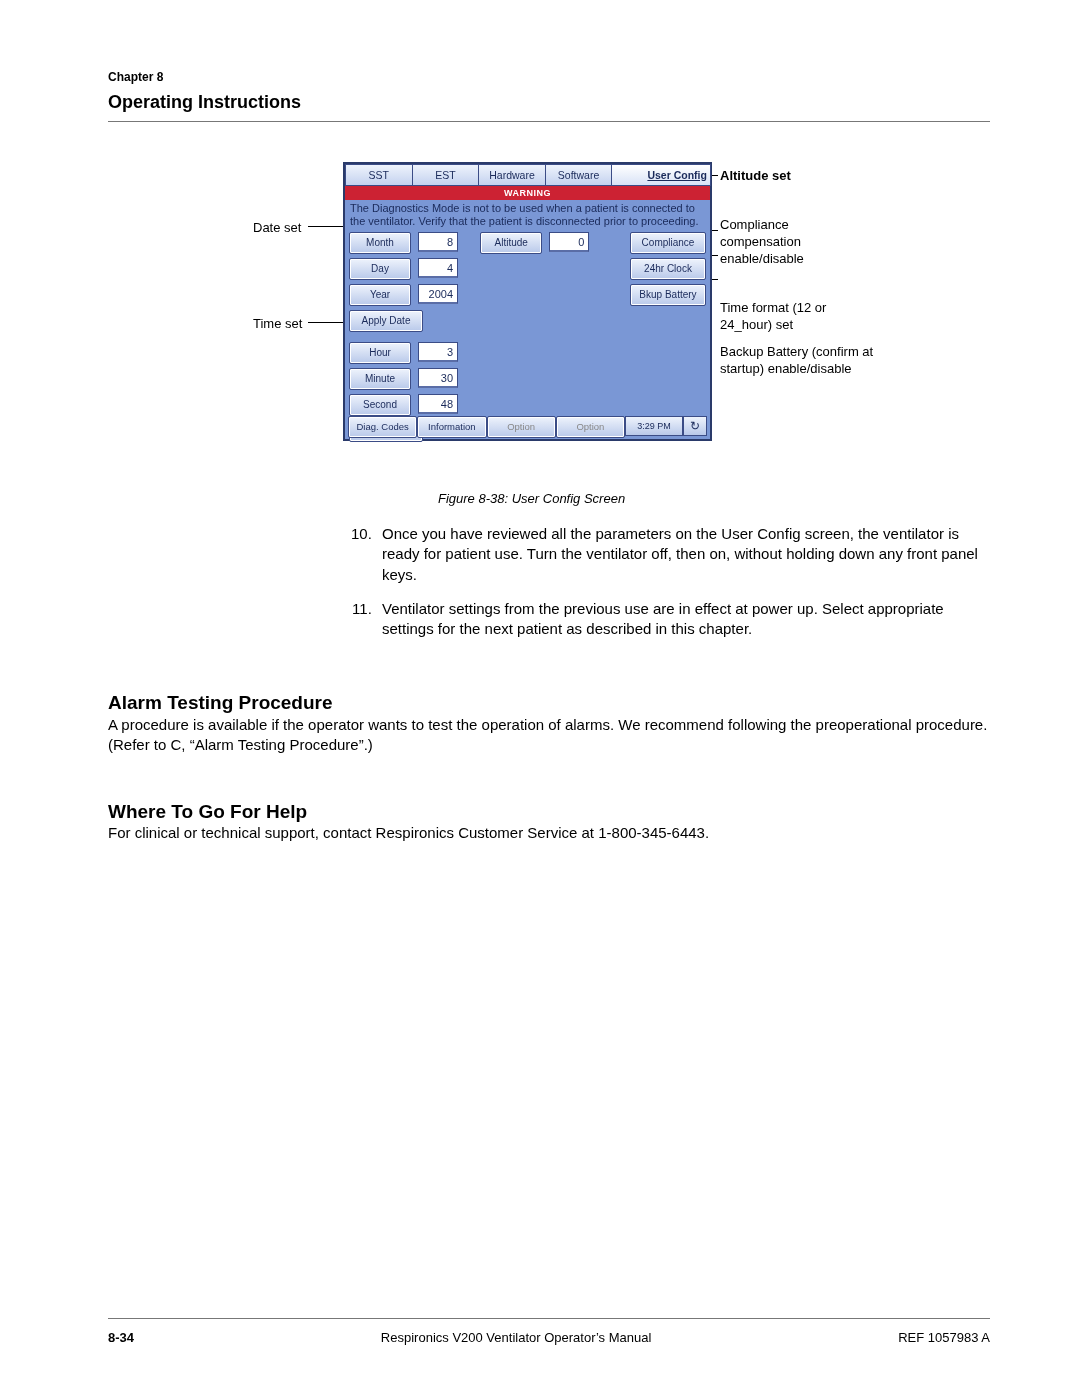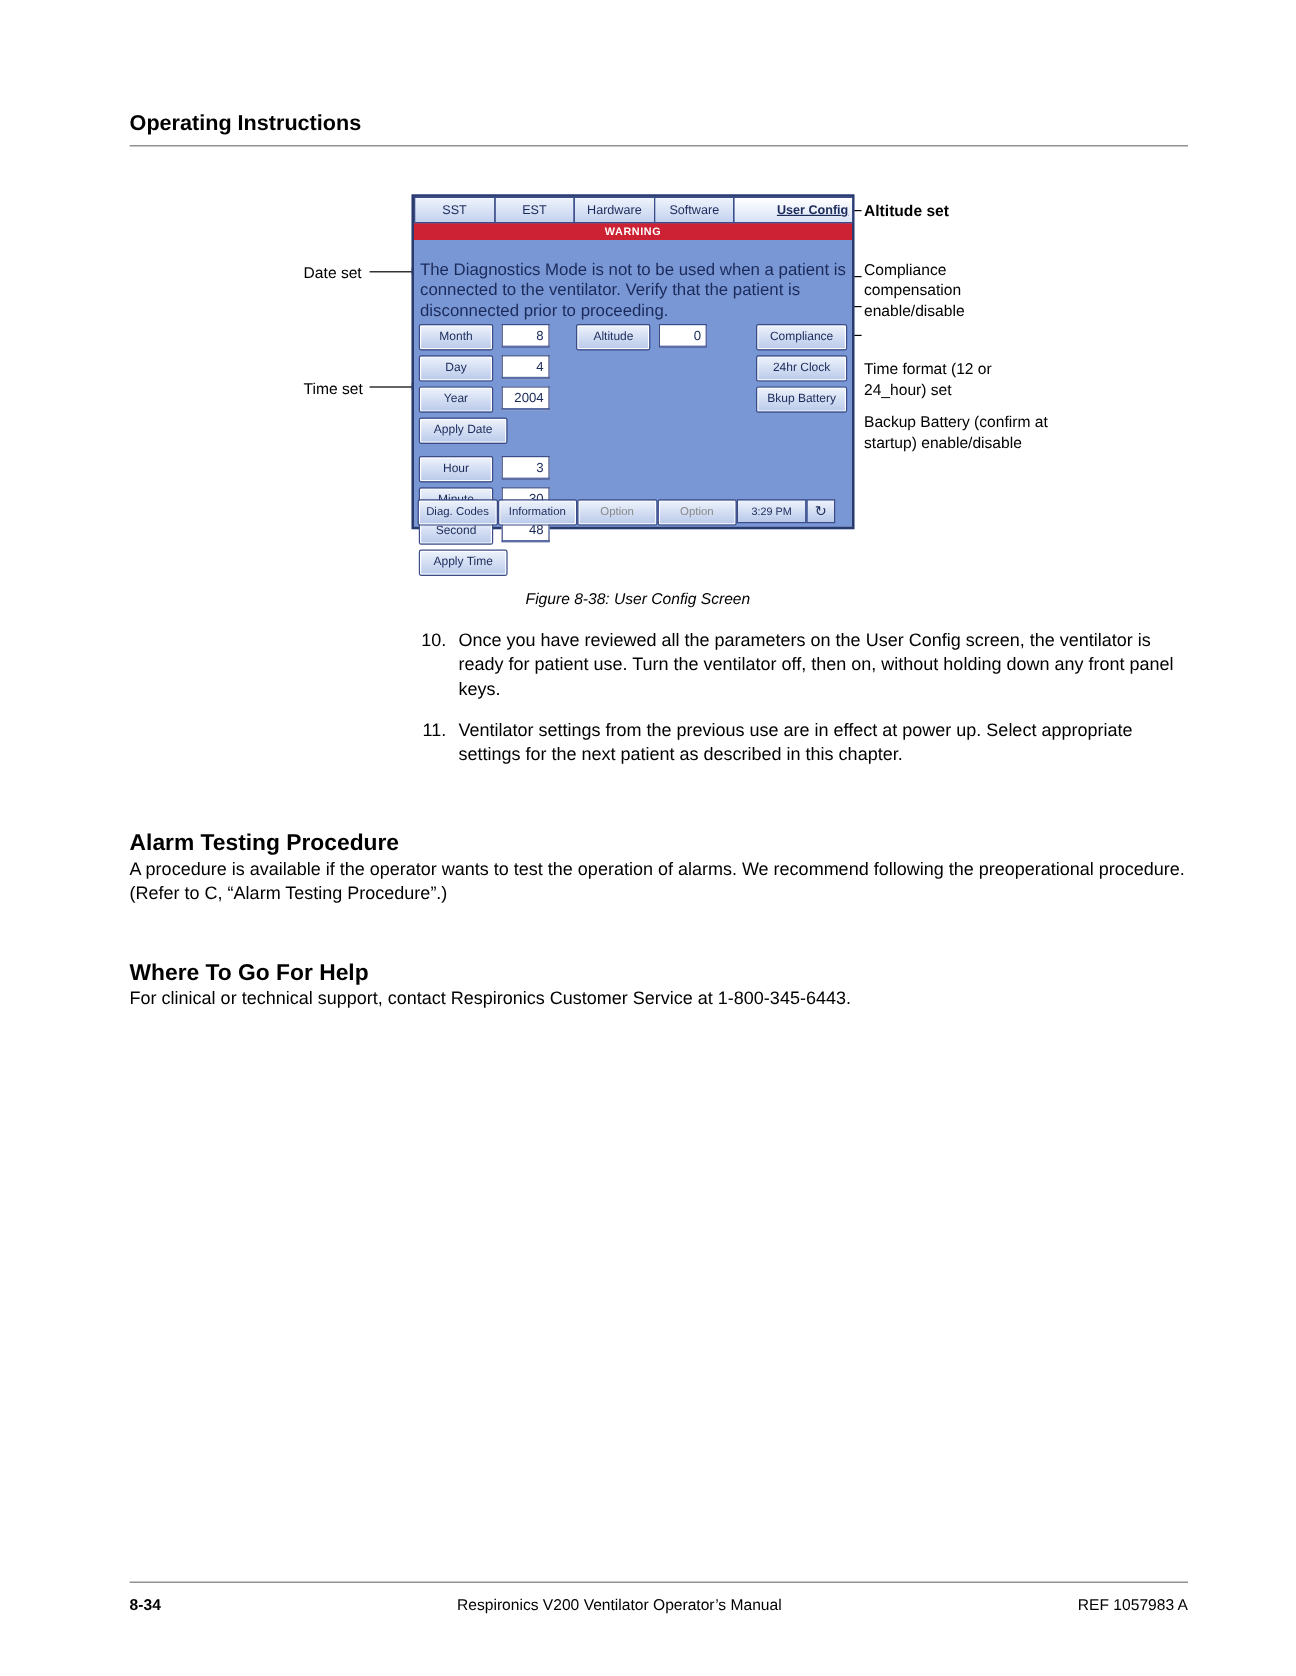--- a/index.html
+++ b/index.html
@@ -5,21 +5,21 @@
   html,body{margin:0;padding:0;background:#fff;}
   .page{
     width:1080px;height:1397px;
     box-sizing:border-box;
     padding:70px 90px 40px 108px;
     font-family:Arial, Helvetica, sans-serif;
     color:#000;
     position:relative;
   }
   .chapter{font-size:12px;font-weight:bold;}
-  .section-title{font-size:18px;font-weight:bold;margin-top:22px;}
+  .section-title{font-size:18px;font-weight:bold;margin-top:8px;}
   hr.top-rule{border:none;border-top:1px solid #777;margin:8px 0 40px 0;}
 
   
   .fig-wrap{position:relative;height:350px;margin-top:40px;}
   .callout{position:absolute;font-size:13px;line-height:1.3;}
   .arrow{position:absolute;height:1px;background:#000;}
   .arrow-head-r::after{
     content:"";position:absolute;right:-1px;top:-3px;
     border-left:6px solid #000;border-top:3.5px solid transparent;border-bottom:3.5px solid transparent;
   }
@@ -47,39 +47,39 @@
     text-align:center;
     line-height:20px;
     font-size:10.5px;
   }
   .tab.sel{background:linear-gradient(#fff,#d8e2f6);font-weight:bold;text-decoration:underline;padding-left:32px;}
   .warning{
     background:#c23; color:#fff;
     height:14px;text-align:center;font-size:9px;font-weight:bold;
     letter-spacing:.5px;line-height:14px;
   }
-  .warn-sub{font-size:14px;color:#1a2a5a;padding:16px 5px 4px 5px;line-height:1.2;}
+  .warn-sub{font-size:11px;color:#1a2a5a;padding:2px 5px 4px 5px;line-height:1.2;}
   .grid{position:relative;padding:0 4px;}
   .btn{
     display:inline-block;width:60px;height:20px;
     background:linear-gradient(#eef3fc,#b9c9ea);
     border:1px solid #3b4c86;border-radius:2px;
     text-align:center;line-height:19px;font-size:10px;
     vertical-align:top;box-shadow:inset 0 0 0 1px #fff;
   }
   .val{
     display:inline-block;width:40px;height:20px;
     background:#fff;border:1px solid #3b4c86;border-bottom:2px solid #5a6da6;
     text-align:right;padding-right:4px;line-height:18px;font-size:11px;
     margin-left:4px;vertical-align:top;box-sizing:border-box;
   }
   .row{margin-bottom:4px;white-space:nowrap;}
   .right-col{position:absolute;right:4px;top:0;}
   .right-col .btn{width:74px;display:block;margin-bottom:4px;}
-  .bottom-row{position:absolute;bottom:3px;left:3px;right:14px;display:flex;height:20px;gap:0;justify-content:flex-end;}
+  .bottom-row{position:absolute;bottom:3px;left:3px;right:3px;display:flex;height:20px;gap:0;justify-content:flex-end;}
   .bottom-row .btn{flex:1;width:auto;font-size:9.5px;}
   .bottom-row .btn.dim{color:#888;}
   .clock-cell{
     width:56px;background:linear-gradient(#eef3fc,#b9c9ea);
     border:1px solid #3b4c86;text-align:center;font-size:9px;line-height:18px;
   }
   .icon-cell{
     width:22px;background:linear-gradient(#eef3fc,#b9c9ea);
     border:1px solid #3b4c86;text-align:center;line-height:18px;font-size:12px;
   }
@@ -96,20 +96,21 @@
 
   
   .foot-rule{position:absolute;bottom:78px;left:108px;right:90px;border-top:1px solid #777;}
   .footer{position:absolute;bottom:52px;left:108px;right:90px;display:flex;justify-content:space-between;font-size:13px;}
   .footer .pn{font-weight:bold;}
 </style>
 </head>
 <body>
 
 <div class="page">
+  <div class="chapter">Chapter 8</div>
   <div class="section-title">Operating Instructions</div>
   <hr class="top-rule">
 
   <div class="fig-wrap">
 
     <div class="callout" style="left:145px;top:58px;">Date set</div>
     <div class="arrow arrow-head-r" style="left:200px;top:64px;width:40px;"></div>
     <div class="callout" style="left:145px;top:154px;">Time set</div>
     <div class="arrow arrow-head-r" style="left:200px;top:160px;width:40px;"></div>
 

